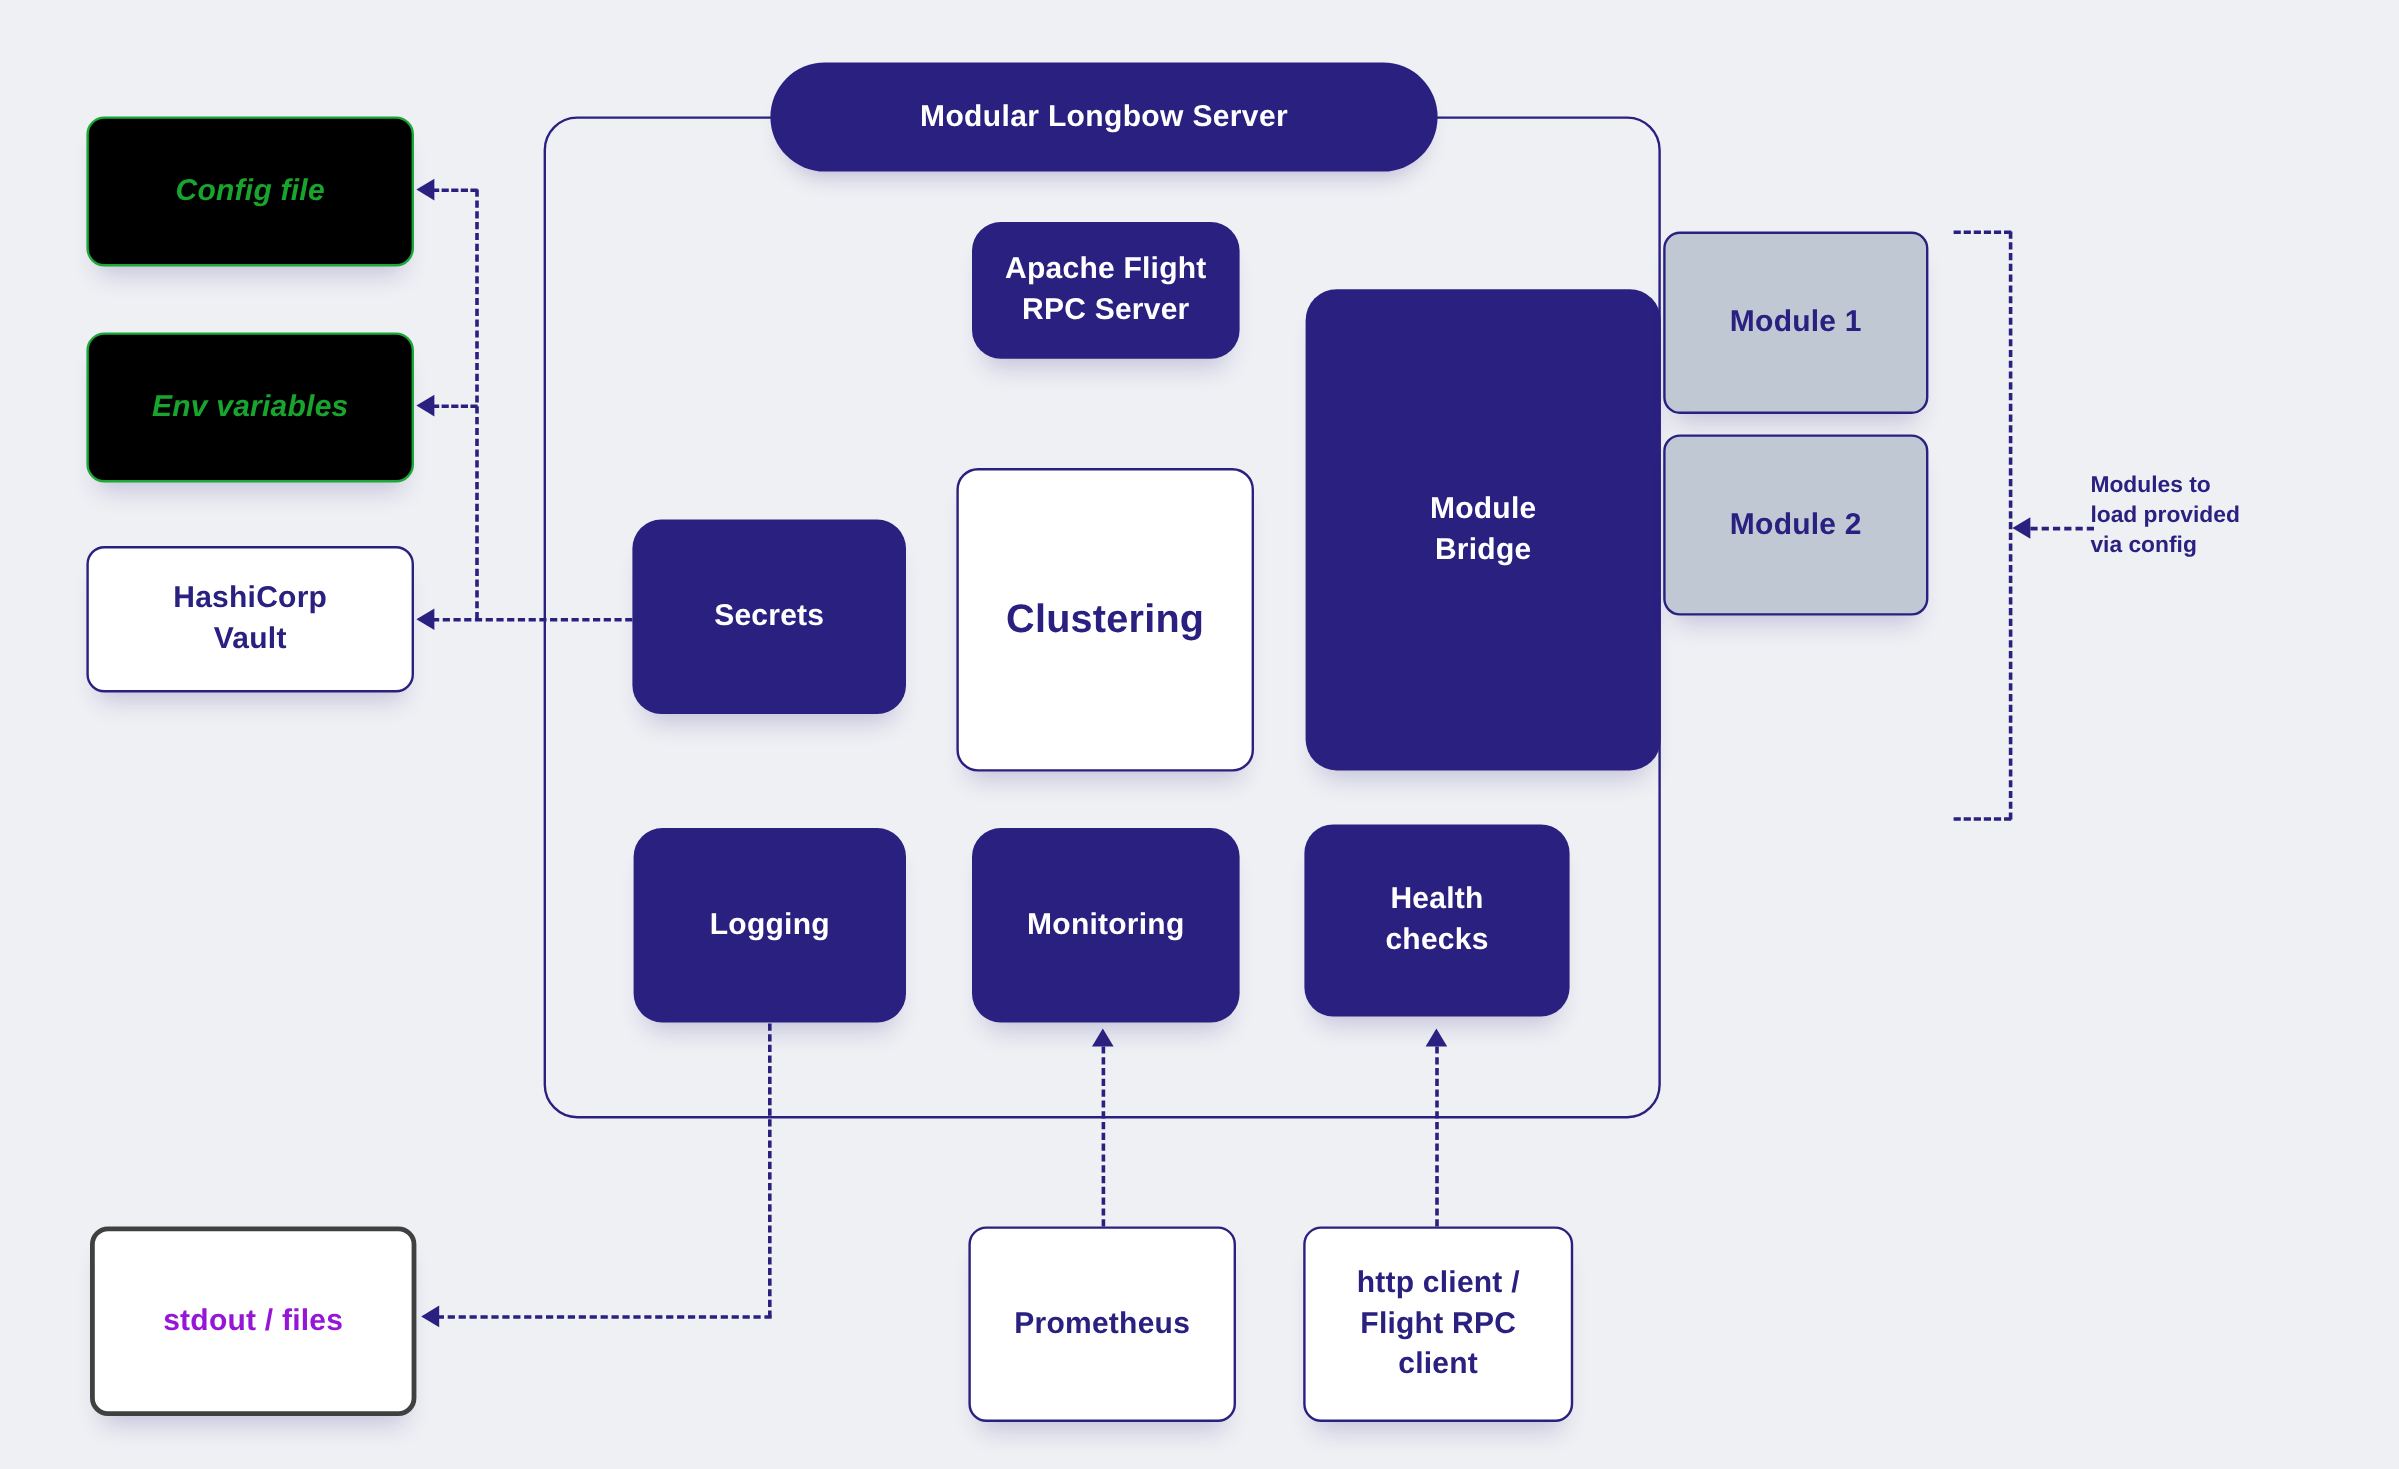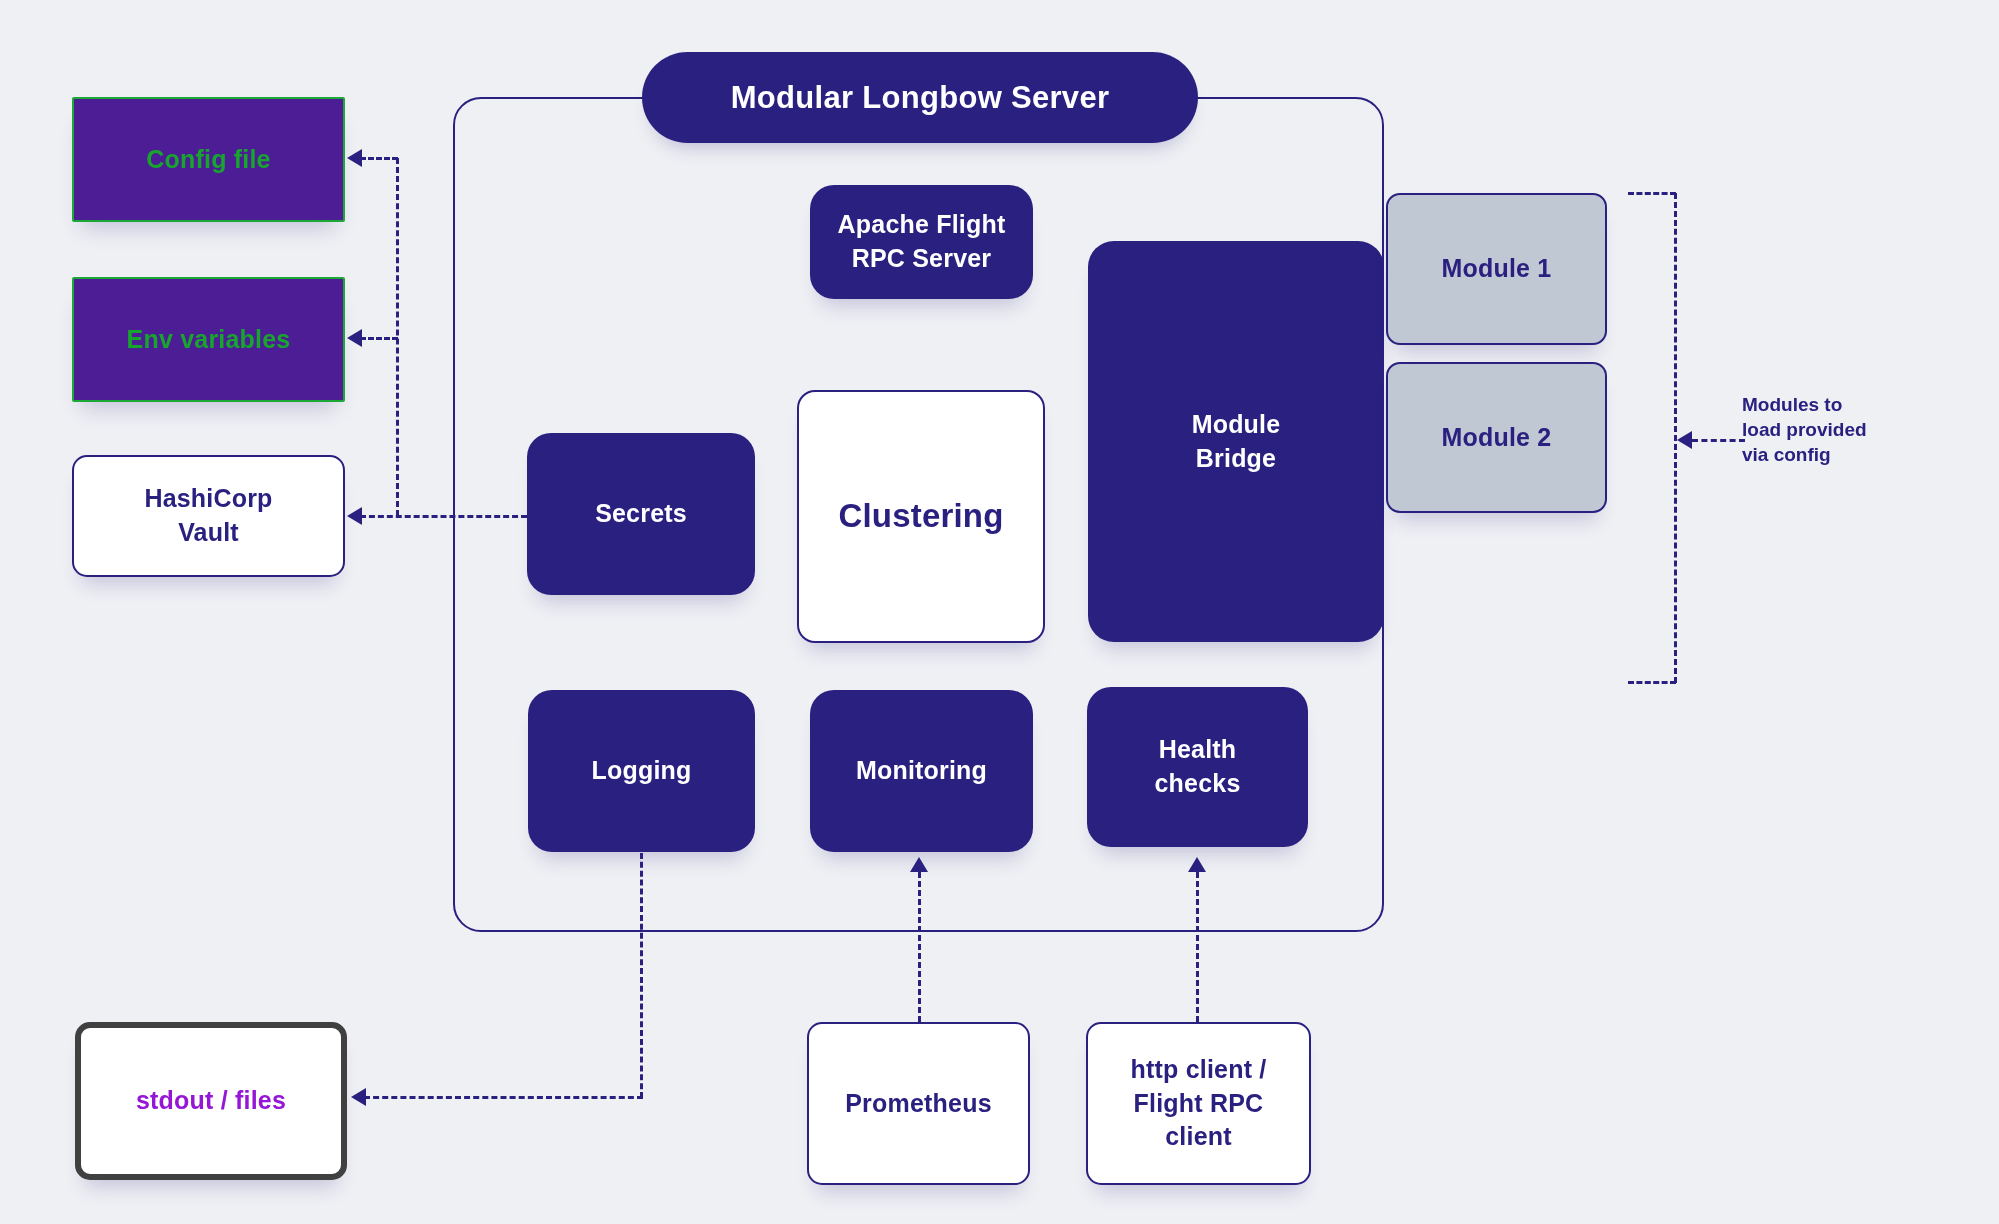--- a/index.html
+++ b/index.html
@@ -18,37 +18,37 @@
     font-weight: 700;
     font-size: 25px;
     letter-spacing: 0.2px;
     line-height: 1.35;
     white-space: pre-line;
     box-sizing: border-box;
     box-shadow: 0 16px 20px -10px rgba(42,32,128,0.22);
   }
   .dark  { background: #2a2080; color: #ffffff; border-radius: 24px; }
   .whitebox { background: #ffffff; border: 2px solid #2a2080; color: #2a2080; border-radius: 15px; }
-  .greenbox { background: #4c1d95; border: 2px solid #1ba837; color: #17a52e; border-radius: 2px; }
-  .purplebox { background: #ffffff; border: 6px solid #404040; color: #9516d6; border-radius: 15px; }
+  .greenbox { background: #000000; border: 2px solid #1ba837; color: #17a52e; border-radius: 15px; font-style: italic; }
+  .purplebox { background: #ffffff; border: 4px solid #404040; color: #9516d6; border-radius: 15px; }
   .modulebox { background: #c0c8d3; border: 2px solid #2a2080; color: #2a2080; border-radius: 14px; }
 
   .server-frame {
     position: absolute;
     left: 453px; top: 97px; width: 931px; height: 835px;
     border: 2.5px solid #2a2080;
     border-radius: 28px;
     box-sizing: border-box;
   }
   .title-pill {
     position: absolute;
     left: 642px; top: 52px; width: 556px; height: 91px;
     background: #2a2080; border-radius: 46px;
     display: flex; align-items: center; justify-content: center;
-    color: #ffffff; font-weight: 700; font-size: 31px; letter-spacing: 0.3px;
+    color: #ffffff; font-weight: 700; font-size: 25px; letter-spacing: 0.3px;
     z-index: 5;
     box-shadow: 0 14px 18px -10px rgba(42,32,128,0.25);
   }
   .annotation {
     position: absolute;
     left: 1742px; top: 392px; width: 250px;
     color: #2a2080; font-weight: 700; font-size: 19px;
     line-height: 1.32; white-space: pre-line; text-align: left;
   }
   .dash-h { position: absolute; height: 0; border-top: 3px dashed #2a2080; z-index: 3; }

